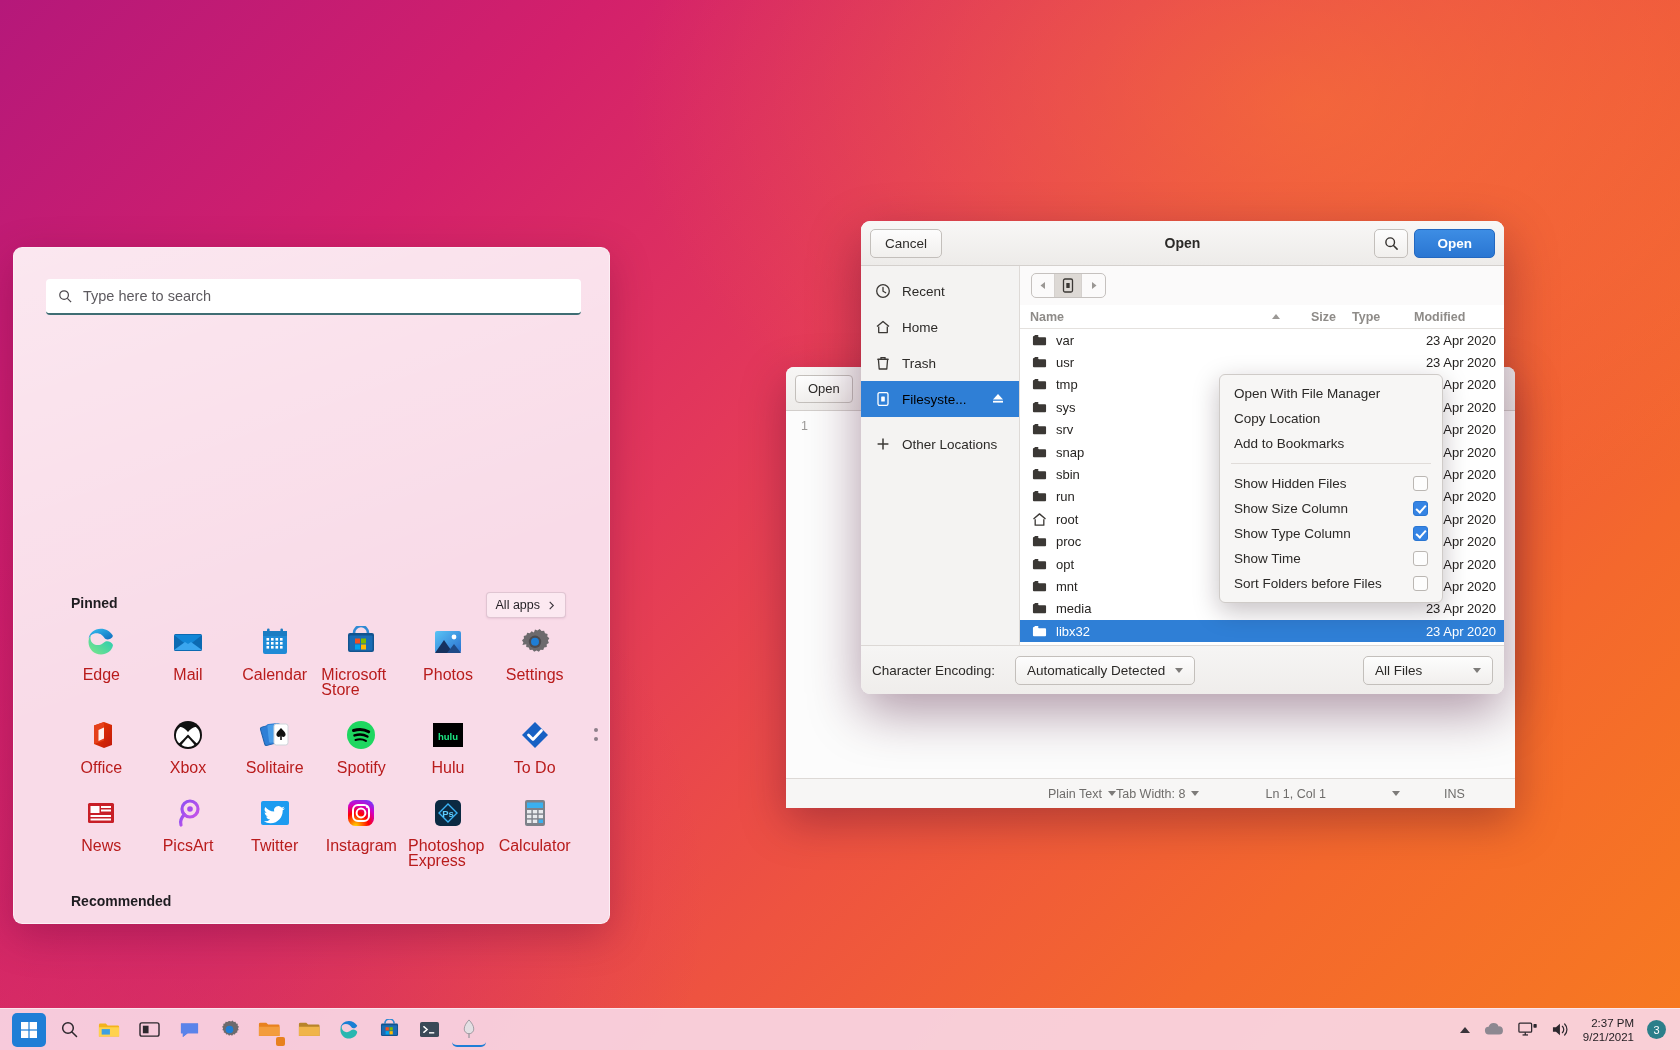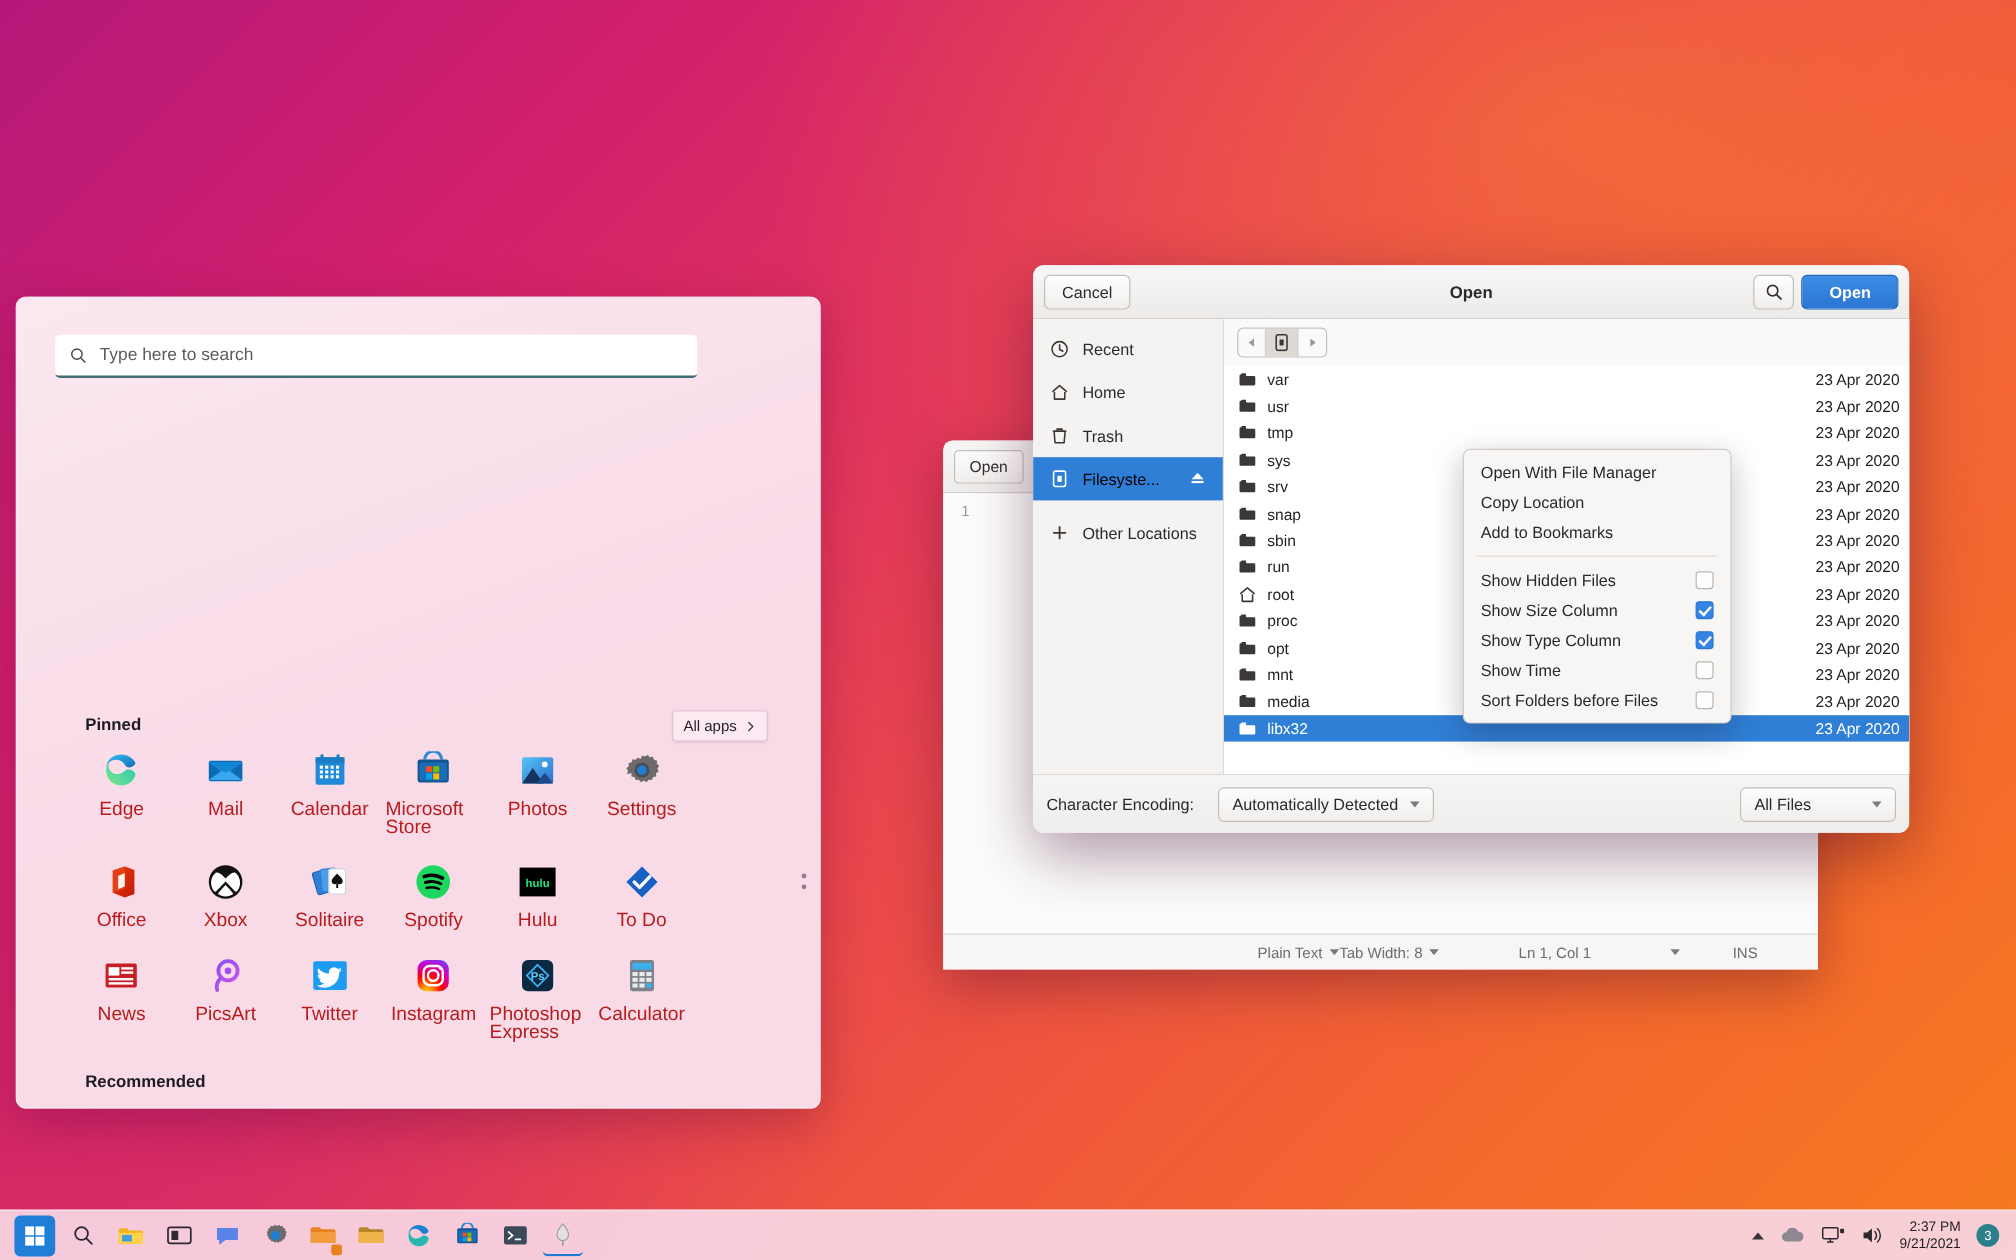--- a/index.html
+++ b/index.html
@@ -11,21 +11,21 @@
   }
   .desk-glow {
     position: absolute; inset: 0;
     background: radial-gradient(ellipse 1100px 700px at 78% 10%, rgba(255,140,40,.45), rgba(255,255,255,0) 62%),
                 radial-gradient(ellipse 900px 800px at 10% 85%, rgba(190,20,120,.42), rgba(255,255,255,0) 60%);
     pointer-events: none;
   }
 
   
   #start-menu {
-    position: absolute; left: 13px; top: 247px; width: 671px; height: 677px;
+    position: absolute; left: 13px; top: 247px; width: 597px; height: 677px;
     background: #f9dbe8;
     border: 1px solid rgba(255,255,255,.55);
     border-radius: 9px;
     box-shadow: 0 12px 40px rgba(90,0,50,.30);
     overflow: hidden;
   }
   #start-menu .tint {
     position:absolute; inset:0;
     background: linear-gradient(160deg, rgba(255,255,255,.34), rgba(255,255,255,0) 55%);
     pointer-events:none;
@@ -87,21 +87,21 @@
   #gedit-status {
     position: absolute; left:0; right:0; bottom: 0; height: 30px;
     background: #f7f6f5; border-top: 1px solid #ddd9d6;
     display: flex; align-items: center; font-size: 12.5px; color: #6f6d6b;
   }
   .st-item { display:flex; align-items:center; gap:6px; }
   .caret-dn { width:0;height:0;border-left:4px solid transparent;border-right:4px solid transparent;border-top:5px solid #7d7b79; }
 
   
   #open-dialog {
-    position: absolute; left: 861px; top: 221px; width: 730px; height: 473px;
+    position: absolute; left: 861px; top: 221px; width: 643px; height: 473px;
     background: #fbfafa; border-radius: 9px;
     box-shadow: 0 18px 52px rgba(60,0,40,.40);
     overflow: visible;
   }
   #dlg-header {
     height: 45px; background: linear-gradient(#f8f7f6,#edebe9);
     border-bottom: 1px solid #d4d0cd; border-radius: 9px 9px 0 0;
     display: flex; align-items: center; padding: 0 9px; position: relative;
   }
   #dlg-title { position: absolute; left: 0; right: 0; text-align: center; font-size: 14px; font-weight: bold; color: #2b2927; }
@@ -596,20 +596,29 @@
             </svg>
           </div>
           <div>
             <svg width="8" height="9" viewBox="0 0 8 9">
                 <polygon points="2,1 2,8 6.5,4.5" fill="#9a9794"></polygon>
               </svg>
           </div>
         </div>
       </div>
 
+      <div id="col-head">
+        <div class="c-name">
+          <span>Name</span>
+          <span class="sort-asc"></span>
+        </div>
+        <div class="c-size">Size</div>
+        <div class="c-type">Type</div>
+        <div class="c-mod">Modified</div>
+      </div>
 
       <div id="file-list">
           <div class="frow">
             <div class="f-name">
               <svg width="15" height="15" viewBox="0 0 16 16">
          <path d="M1 4.2a1 1 0 0 1 1-1h4l1.3 1.4H14a1 1 0 0 1 1 1V12a1 1 0 0 1-1 1H2a1 1 0 0 1-1-1z" fill="#3b3835"></path>
          <rect x="2.6" y="2.2" width="4.2" height="1.6" rx="0.5" fill="#3b3835"></rect>
        </svg>
               <span>var</span>
             </div>

